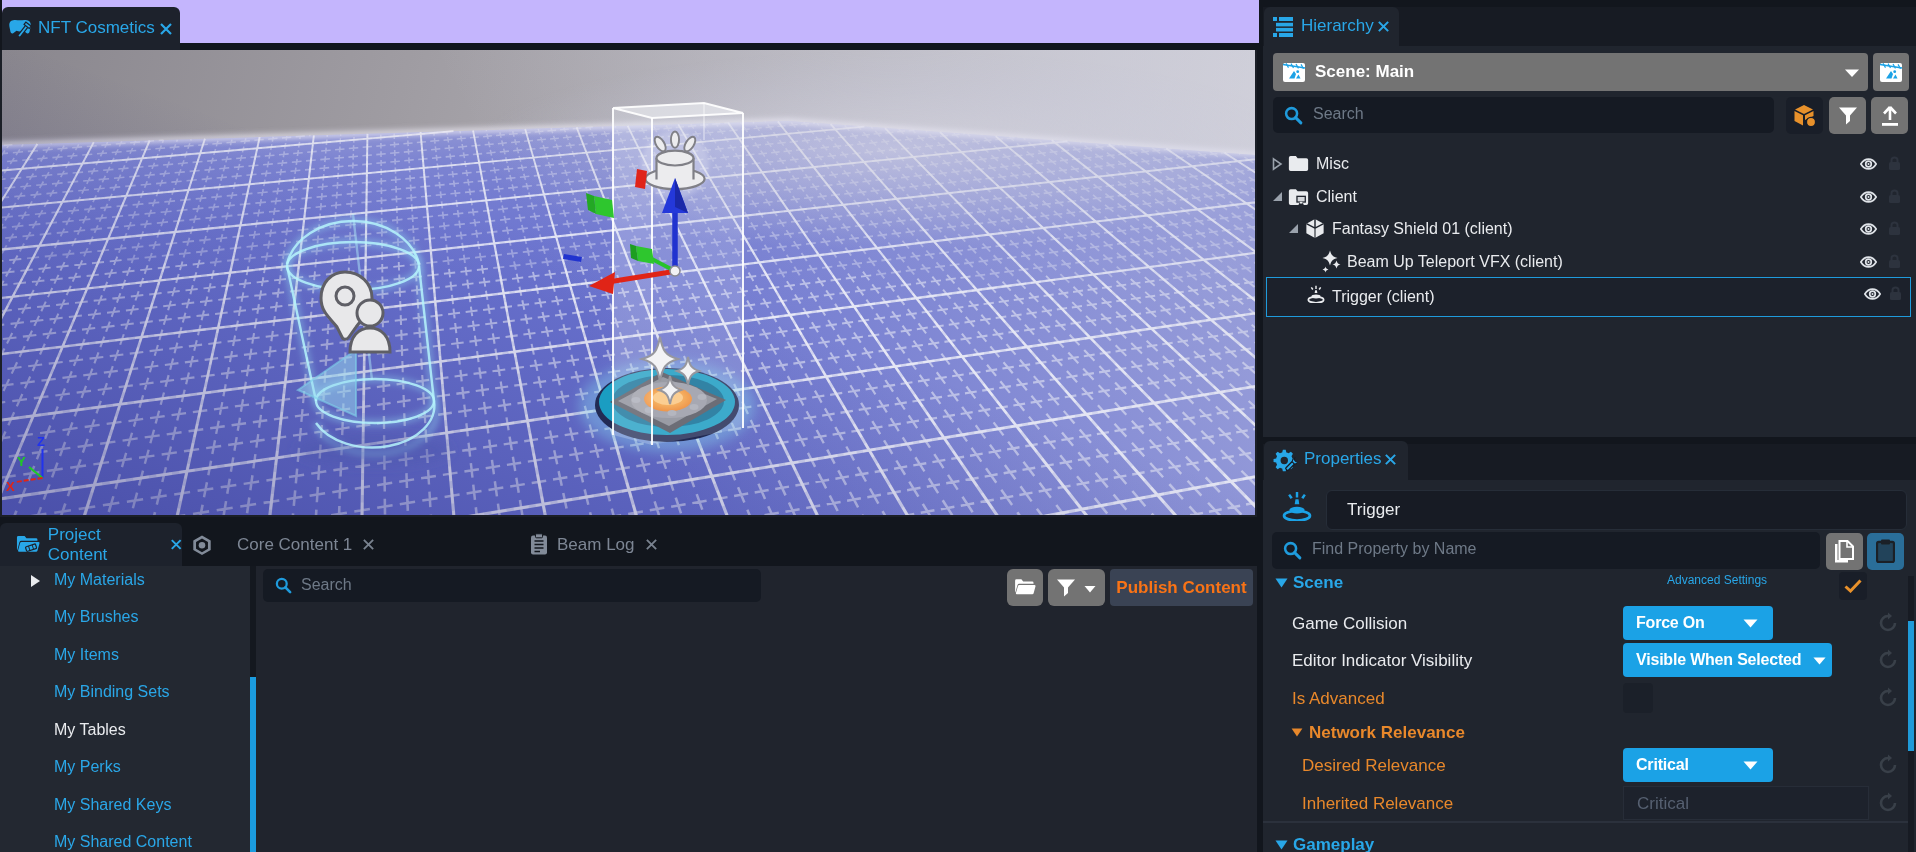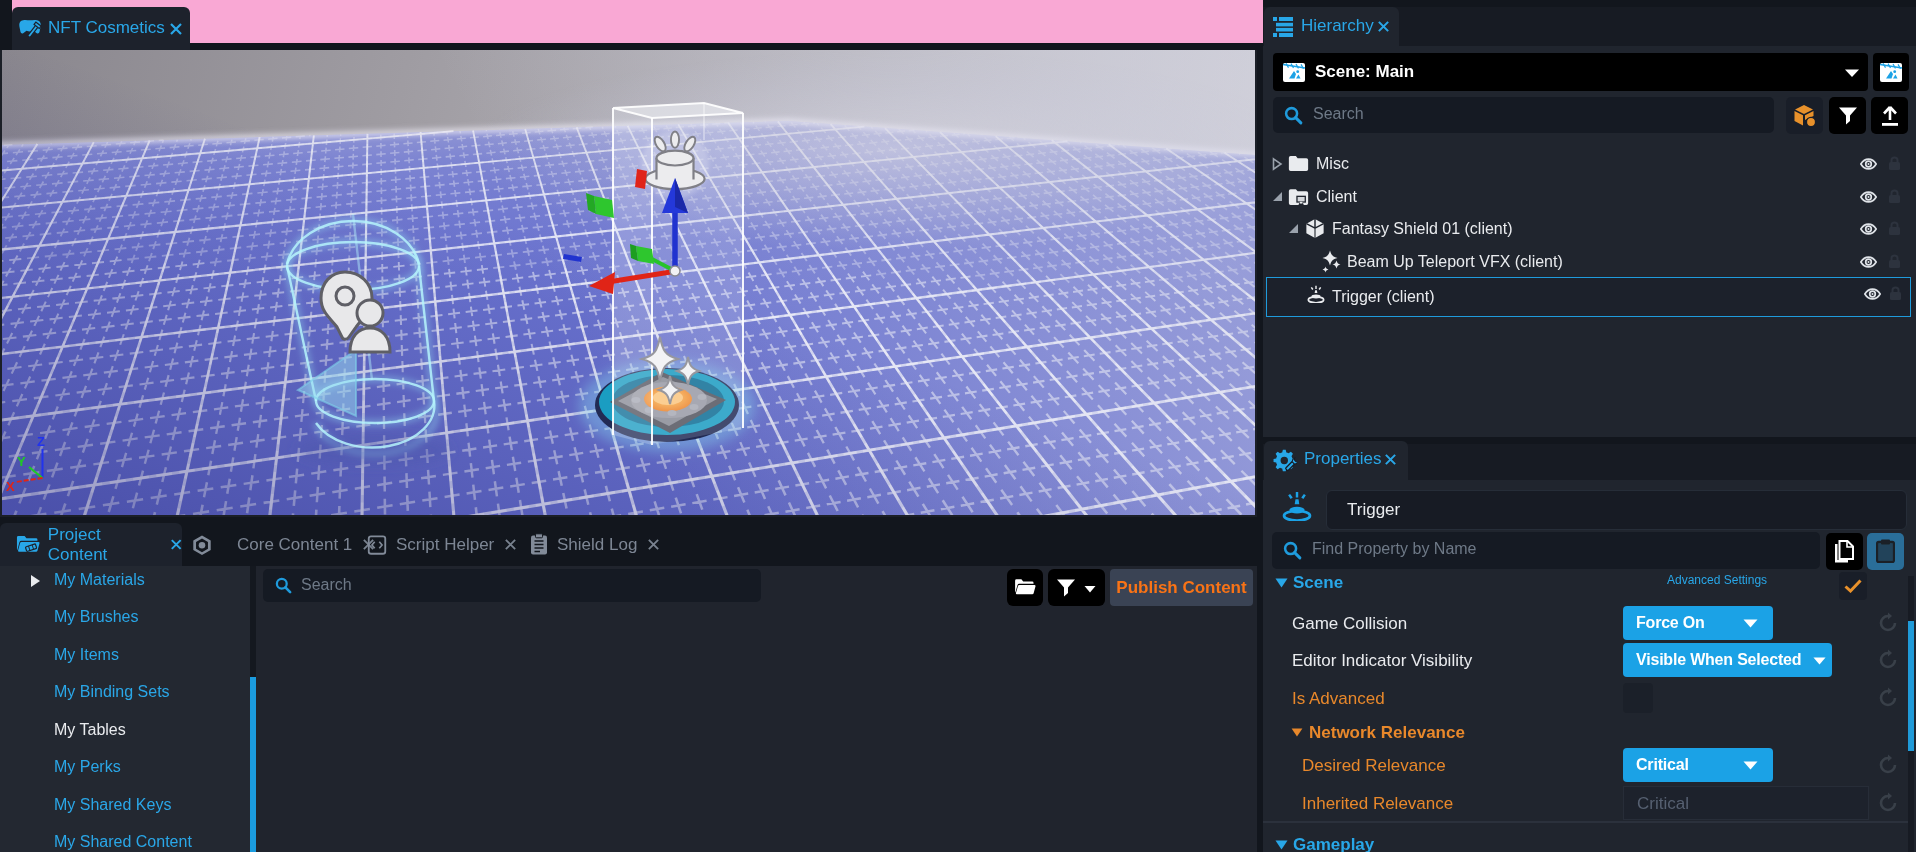--- a/index.html
+++ b/index.html
@@ -7,21 +7,21 @@
     font-family:"Liberation Sans", sans-serif; }
   .abs { position:absolute; }
   body { position:relative; }
   .tabtext { font-size:17px; }
   .blue { color:#2aa7e8; }
   .muted { color:#7d8694; }
   .white { color:#e9ebee; }
   .orange { color:#e8882b; }
 
   
-  #topbar { left:12px; top:0; width:1257px; height:43px; background:#f9a8d4; }
+  #topbar { left:2px; top:0; width:1257px; height:43px; background:#c4b5fd; }
   #tab-nft { left:0; top:7px; width:178px; height:43px; background:#1d222c;
     border-radius:6px 6px 0 0; }
 
   
   #viewport { left:0; top:50px; width:1257px; height:467px; background:#1b1f27; }
   #scene { position:absolute; left:2px; top:0; width:1253px; height:465px; overflow:hidden; background:#aeabb1; }
   #roll { position:absolute; left:0; top:0; width:1253px; height:465px; }
   #sky { position:absolute; inset:0;
      background:linear-gradient(103deg,#8a878e 0%,#9f9ca2 30%,#bcbac0 68%,#cfcdd2 95%); }
   #gridsvg { position:absolute; left:0; top:0; filter:blur(0.4px); }
@@ -39,21 +39,21 @@
   #sidethumb { position:absolute; left:250px; top:111px; width:6px; height:175px; background:#1b9cdf; }
   #bp-content { position:absolute; left:256px; top:0; width:1001px; height:286px; background:#20242d; }
   .sideitem { position:absolute; left:54px; font-size:16px; color:#2aa7e8; white-space:nowrap; }
 
   
   #rightcol { left:1263px; top:0; width:653px; height:852px; background:#20252e; }
   #h-strip { position:absolute; left:0; top:0; width:653px; height:7px; background:#12161d; }
   #h-tabrow { position:absolute; left:0; top:7px; width:653px; height:39px; background:#171b23; }
   #h-tab { position:absolute; left:1px; top:0; width:135px; height:39px; background:#20252e; border-radius:6px 6px 0 0; }
   .inputbox { position:absolute; background:#151a23; border-radius:5px; }
-  .bluebtn { position:absolute; background:#000000; border-radius:5px;text-decoration:underline; }
+  .bluebtn { position:absolute; background:#737373; border-radius:5px;text-decoration:underline; }
   .darkbtn { position:absolute; background:#191e28; border-radius:5px; }
   .treerow { position:absolute; left:0; width:653px; height:33px; }
   .treelabel { font-size:16px; color:#e9ebee; position:absolute; top:50%; transform:translateY(-50%); white-space:nowrap; }
 
   #p-divider { position:absolute; left:0; top:437px; width:653px; height:7px; background:#12161d; }
   #p-tabrow { position:absolute; left:0; top:444px; width:653px; height:36px; background:#171b23; }
   #p-tab { position:absolute; left:1px; top:-3px; width:144px; height:42px; background:#20252e; border-radius:6px 6px 0 0; }
   .prop-label { position:absolute; font-size:17px; white-space:nowrap; }
   .dropdown { position:absolute; background:#1ba2e6; border-radius:4px; height:34px; display:flex; align-items:center; }
   .dropdown span { color:#fff; font-weight:bold; font-size:16px; margin-left:13px; letter-spacing:-0.2px; }
@@ -251,37 +251,27 @@
   <div class="btab" id="btab2" style="left:183px">
     <svg width="22" height="22" viewBox="0 0 24 24" style="margin-left:8px">
       <path fill="#828b99" d="M12,1.5 L21.5,7 L21.5,17.5 L12,23 L2.5,17.5 L2.5,7Z M12,5 L5.5,8.8 L5.5,16 L12,19.8 L18.5,16 L18.5,8.8Z"></path>
       <circle cx="12" cy="12.3" r="3.6" fill="#828b99"></circle>
     </svg>
     <span class="tabtext muted" style="margin-left:24px">Core Content 1</span>
     <svg width="13" height="13" viewBox="0 0 14 14" style="margin-left:10px">
         <path stroke="#79828f" stroke-width="2" d="M2,2 L12,12 M12,2 L2,12"></path>
       </svg>
   </div>
-  <div class="btab" id="btab3" style="left:358px">
-    <svg width="22" height="22" viewBox="0 0 24 24" style="margin-left:8px">
-      <rect x="3" y="2.5" width="18" height="19" rx="2.5" fill="none" stroke="#828b99" stroke-width="2"></rect>
-      <path d="M9.5,8.5 L6.5,12 L9.5,15.5 M14.5,8.5 L17.5,12 L14.5,15.5" stroke="#828b99" stroke-width="1.8" fill="none"></path>
-    </svg>
-    <span class="tabtext muted" style="margin-left:8px">Script Helper</span>
-    <svg width="13" height="13" viewBox="0 0 14 14" style="margin-left:10px">
-        <path stroke="#79828f" stroke-width="2" d="M2,2 L12,12 M12,2 L2,12"></path>
-      </svg>
-  </div>
   <div class="btab" id="btab4" style="left:521px">
     <svg width="20" height="23" viewBox="0 0 20 23" style="margin-left:8px">
       <rect x="2" y="2.5" width="16" height="19" rx="2" fill="#828b99"></rect>
       <rect x="6.5" y="0.8" width="7" height="4" rx="1" fill="#828b99" stroke="#12161d" stroke-width="1"></rect>
       <path d="M5.5,8 L14.5,8 M5.5,11.5 L14.5,11.5 M5.5,15 L14.5,15 M5.5,18.5 L11,18.5" stroke="#12161d" stroke-width="1.4"></path>
     </svg>
-    <span class="tabtext muted" style="margin-left:8px">Shield Log</span>
+    <span class="tabtext muted" style="margin-left:8px">Beam Log</span>
     <svg width="13" height="13" viewBox="0 0 14 14" style="margin-left:10px">
         <path stroke="#79828f" stroke-width="2" d="M2,2 L12,12 M12,2 L2,12"></path>
       </svg>
   </div>
   <div id="bp-body">
     <div id="sidebar">
       <svg width="11" height="14" viewBox="0 0 11 14" style="position:absolute;left:30px;top:8px">
           <path fill="#e9ebee" d="M1,1 L10,7 L1,13Z"></path>
         </svg>
       <div class="sideitem" style="top:5px">My Materials</div>

